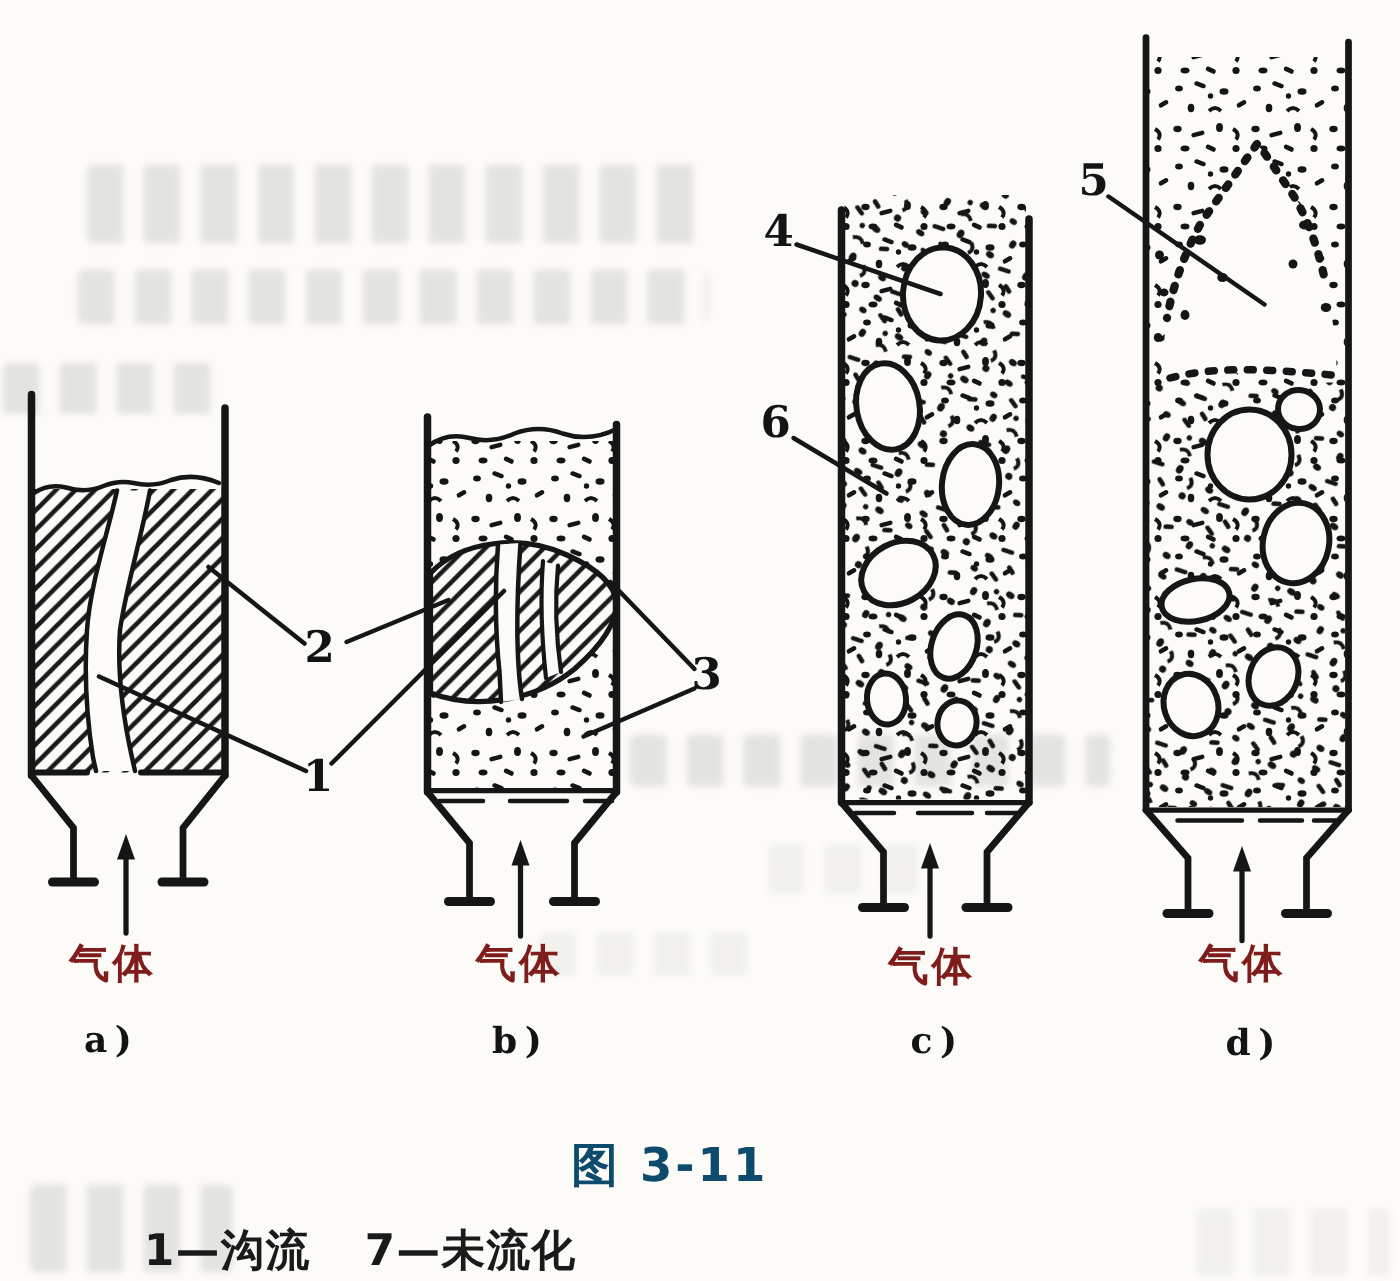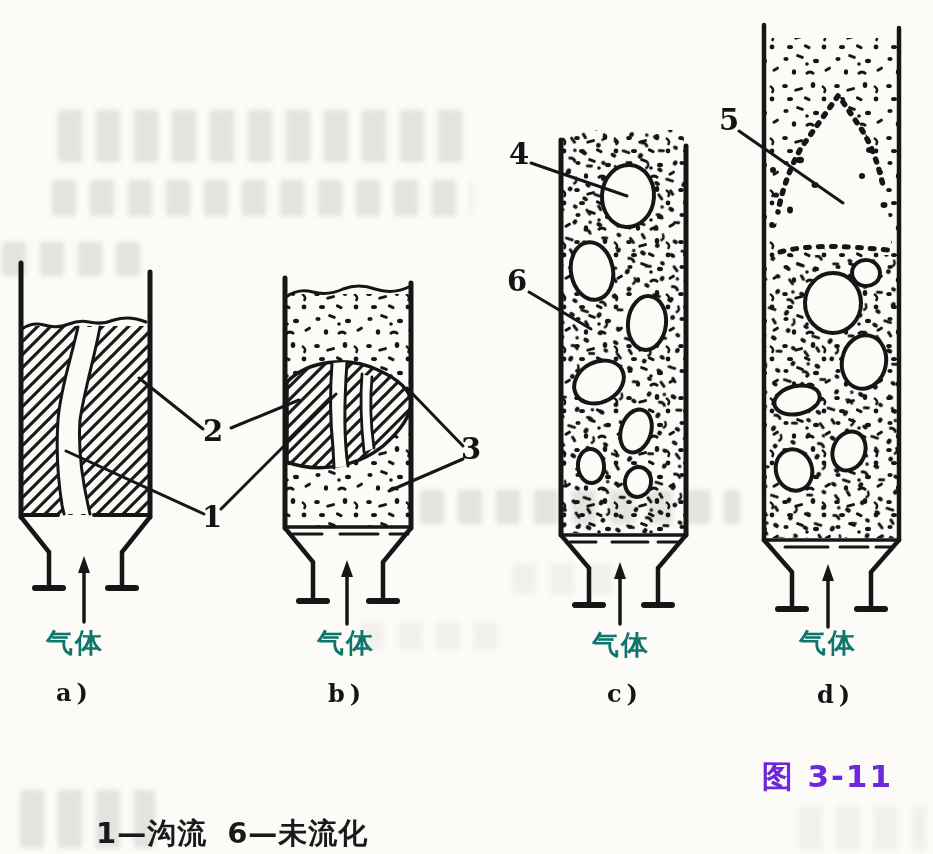--- a/index.html
+++ b/index.html
@@ -1,28 +1,28 @@
 <!DOCTYPE html>
 <html><head>
 <meta charset="utf-8">
 <style>
   html,body{margin:0;padding:0;background:#ffffff;}
   #page{position:relative;width:933px;height:854px;background:#fcfbf8;overflow:hidden;
         font-family:"DejaVu Sans",sans-serif;color:#161616;}
   svg{position:absolute;left:0;top:0;}
   .num{position:absolute;font:700 29px "DejaVu Serif",serif;color:#141414;line-height:1;}
-  .gas{position:absolute;font:700 27px "DejaVu Sans",sans-serif;color:#0f766e;
+  .gas{position:absolute;font:700 27px "DejaVu Sans",sans-serif;color:#7f1d1d;
        letter-spacing:2px;line-height:1;white-space:nowrap;}
   .plabel{position:absolute;font:700 24px "DejaVu Serif",serif;color:#141414;
           letter-spacing:5px;line-height:1;white-space:nowrap;}
   .caption{position:absolute;top:756px;left:0;width:933px;display:flex;
-           justify-content:flex-end;gap:18px;padding-right:40px;box-sizing:border-box;
-           font:700 31px "DejaVu Sans",sans-serif;letter-spacing:2px;color:#6d28d9;
+           justify-content:center;gap:18px;padding-right:40px;box-sizing:border-box;
+           font:700 31px "DejaVu Sans",sans-serif;letter-spacing:2px;color:#0c4a6e;
            white-space:nowrap;}
-  .legend{position:absolute;top:814px;left:96px;display:flex;gap:20px;
+  .legend{position:absolute;top:814px;left:96px;display:flex;gap:36px;
           font:700 29px "DejaVu Sans",sans-serif;letter-spacing:1px;color:#1a1a1a;
           white-space:nowrap;}
   .smudge{position:absolute;border-radius:4px;filter:blur(2.5px);
           background:repeating-linear-gradient(90deg,rgba(140,140,140,.22) 0 24px,
                      rgba(140,140,140,0) 24px 38px);}
   .smudge.light{opacity:.45;}
 </style>
 </head>
 <body>
 
@@ -196,16 +196,16 @@
   <div class="plabel" style="left:328px;top:682px;">b)</div>
   <div class="plabel" style="left:607px;top:682px;">c)</div>
   <div class="plabel" style="left:817px;top:683px;">d)</div>
 
   <div class="caption">
     <span>图 3-11</span>
   </div>
 
   <div class="legend">
     <span>1—沟流</span>
-    <span>6—未流化</span>
+    <span>7—未流化</span>
   </div>
 
 </div>
 
 </body></html>

